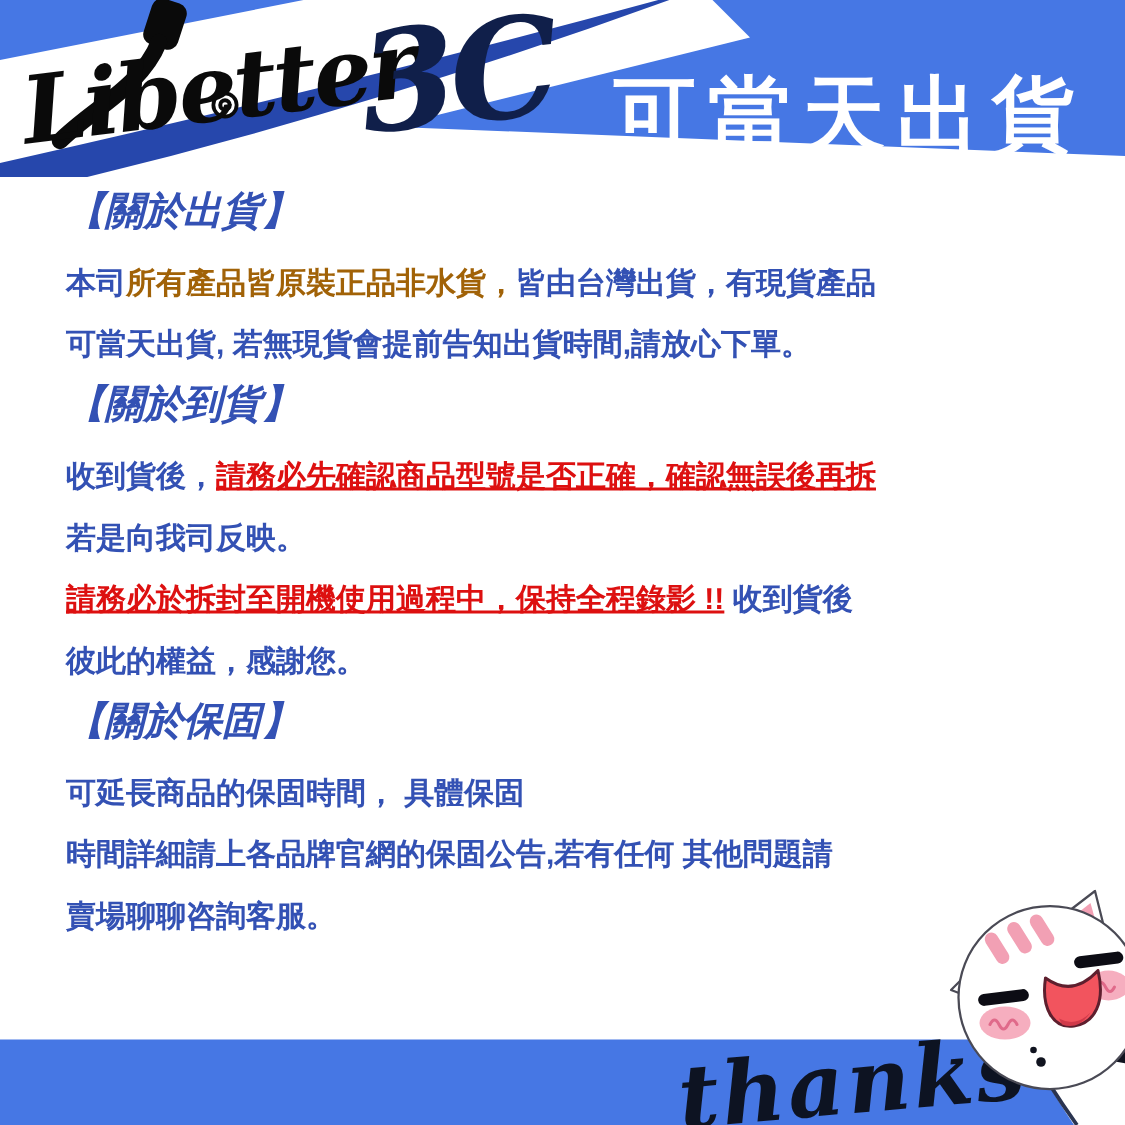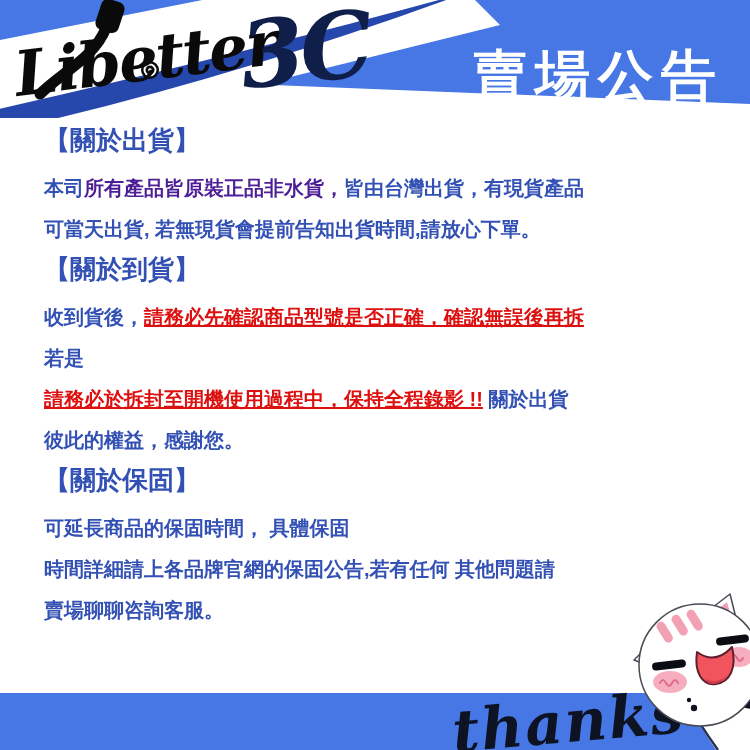--- a/index.html
+++ b/index.html
@@ -23,26 +23,26 @@
     font-size:92px; color:#101f4a; transform:rotate(-6deg); letter-spacing:-4px;
   }
   .banner-title {
     position:absolute; right:26px; top:40px;
     font-size:55px; font-weight:bold; color:#ffffff; letter-spacing:8px;
     white-space:nowrap;
   }
   
   .main { position:absolute; left:0; top:118px; width:750px; padding:2px 6px 0 44px; }
   .sec-title { height:41px; display:flex; align-items:center; margin-top:6px;
-    font-size:26px; font-weight:bold; color:#3351b4; white-space:nowrap; }
+    font-size:26px; font-weight:bold; color:#3351b4; white-space:nowrap;font-style:italic; }
   .section:first-child .sec-title { margin-top:0; }
   .line { height:41px; display:flex; align-items:flex-end; font-size:20px; font-weight:bold;
     white-space:nowrap; }
   .seg-blue    { color:#3351b4; }
-  .seg-magenta { color:#4c1d95; }
+  .seg-magenta { color:#a16207; }
   .seg-red     { color:#dd1010;text-decoration:underline; }
   
   .footer-band { position:absolute; left:0; top:693px; width:750px; height:57px;
     background:#4677e4; z-index:1; }
   .thanks {
     position:absolute; left:452px; top:688px; z-index:2;
     font-family:"DejaVu Serif", serif; font-style:italic; font-weight:bold;
     font-size:58px; color:#0d1322; transform:rotate(-5deg); letter-spacing:2px;
   }
   .cat { position:absolute; right:0; top:580px; width:160px; height:170px; z-index:3; }
@@ -69,21 +69,21 @@
       <g>
         <circle cx="150" cy="70" r="9" fill="#0a0a0a"></circle>
         <circle cx="150" cy="70" r="5.5" fill="none" stroke="#ffffff" stroke-width="2"></circle>
         <circle cx="150" cy="70" r="1.8" fill="#ffffff"></circle>
       </g>
     </svg>
     <div class="logo">
       <span class="logo-script">Libetter</span>
     </div>
     <div class="logo-3c">3C</div>
-    <div class="banner-title">賣場公告</div>
+    <div class="banner-title">可當天出貨</div>
   </div>
 
   <div class="main">
 
     <div class="section">
       <div class="sec-title">【關於出貨】</div>
       <div class="line">
         <span class="seg-blue">本司</span>
         <span class="seg-magenta">所有產品皆原裝正品非水貨，</span>
         <span class="seg-blue">皆由台灣出貨，有現貨產品</span>
@@ -94,24 +94,25 @@
     </div>
 
     <div class="section">
       <div class="sec-title">【關於到貨】</div>
       <div class="line">
         <span class="seg-blue">收到貨後，</span>
         <span class="seg-red">請務必先確認商品型號是否正確，確認無誤後再拆</span>
       </div>
       <div class="line">
         <span class="seg-blue">若是</span>
+        <span class="seg-blue">向我司反映。</span>
       </div>
       <div class="line">
         <span class="seg-red">請務必於拆封至開機使用過程中，保持全程錄影 !!</span>
-        <span class="seg-blue" style="white-space:pre;"> 關於出貨</span>
+        <span class="seg-blue" style="white-space:pre;"> 收到貨後</span>
       </div>
       <div class="line">
         <span class="seg-blue">彼此的權益，感謝您。</span>
       </div>
     </div>
 
     <div class="section">
       <div class="sec-title">【關於保固】</div>
       <div class="line">
         <span class="seg-blue">可延長商品的保固時間， 具體保固</span>

